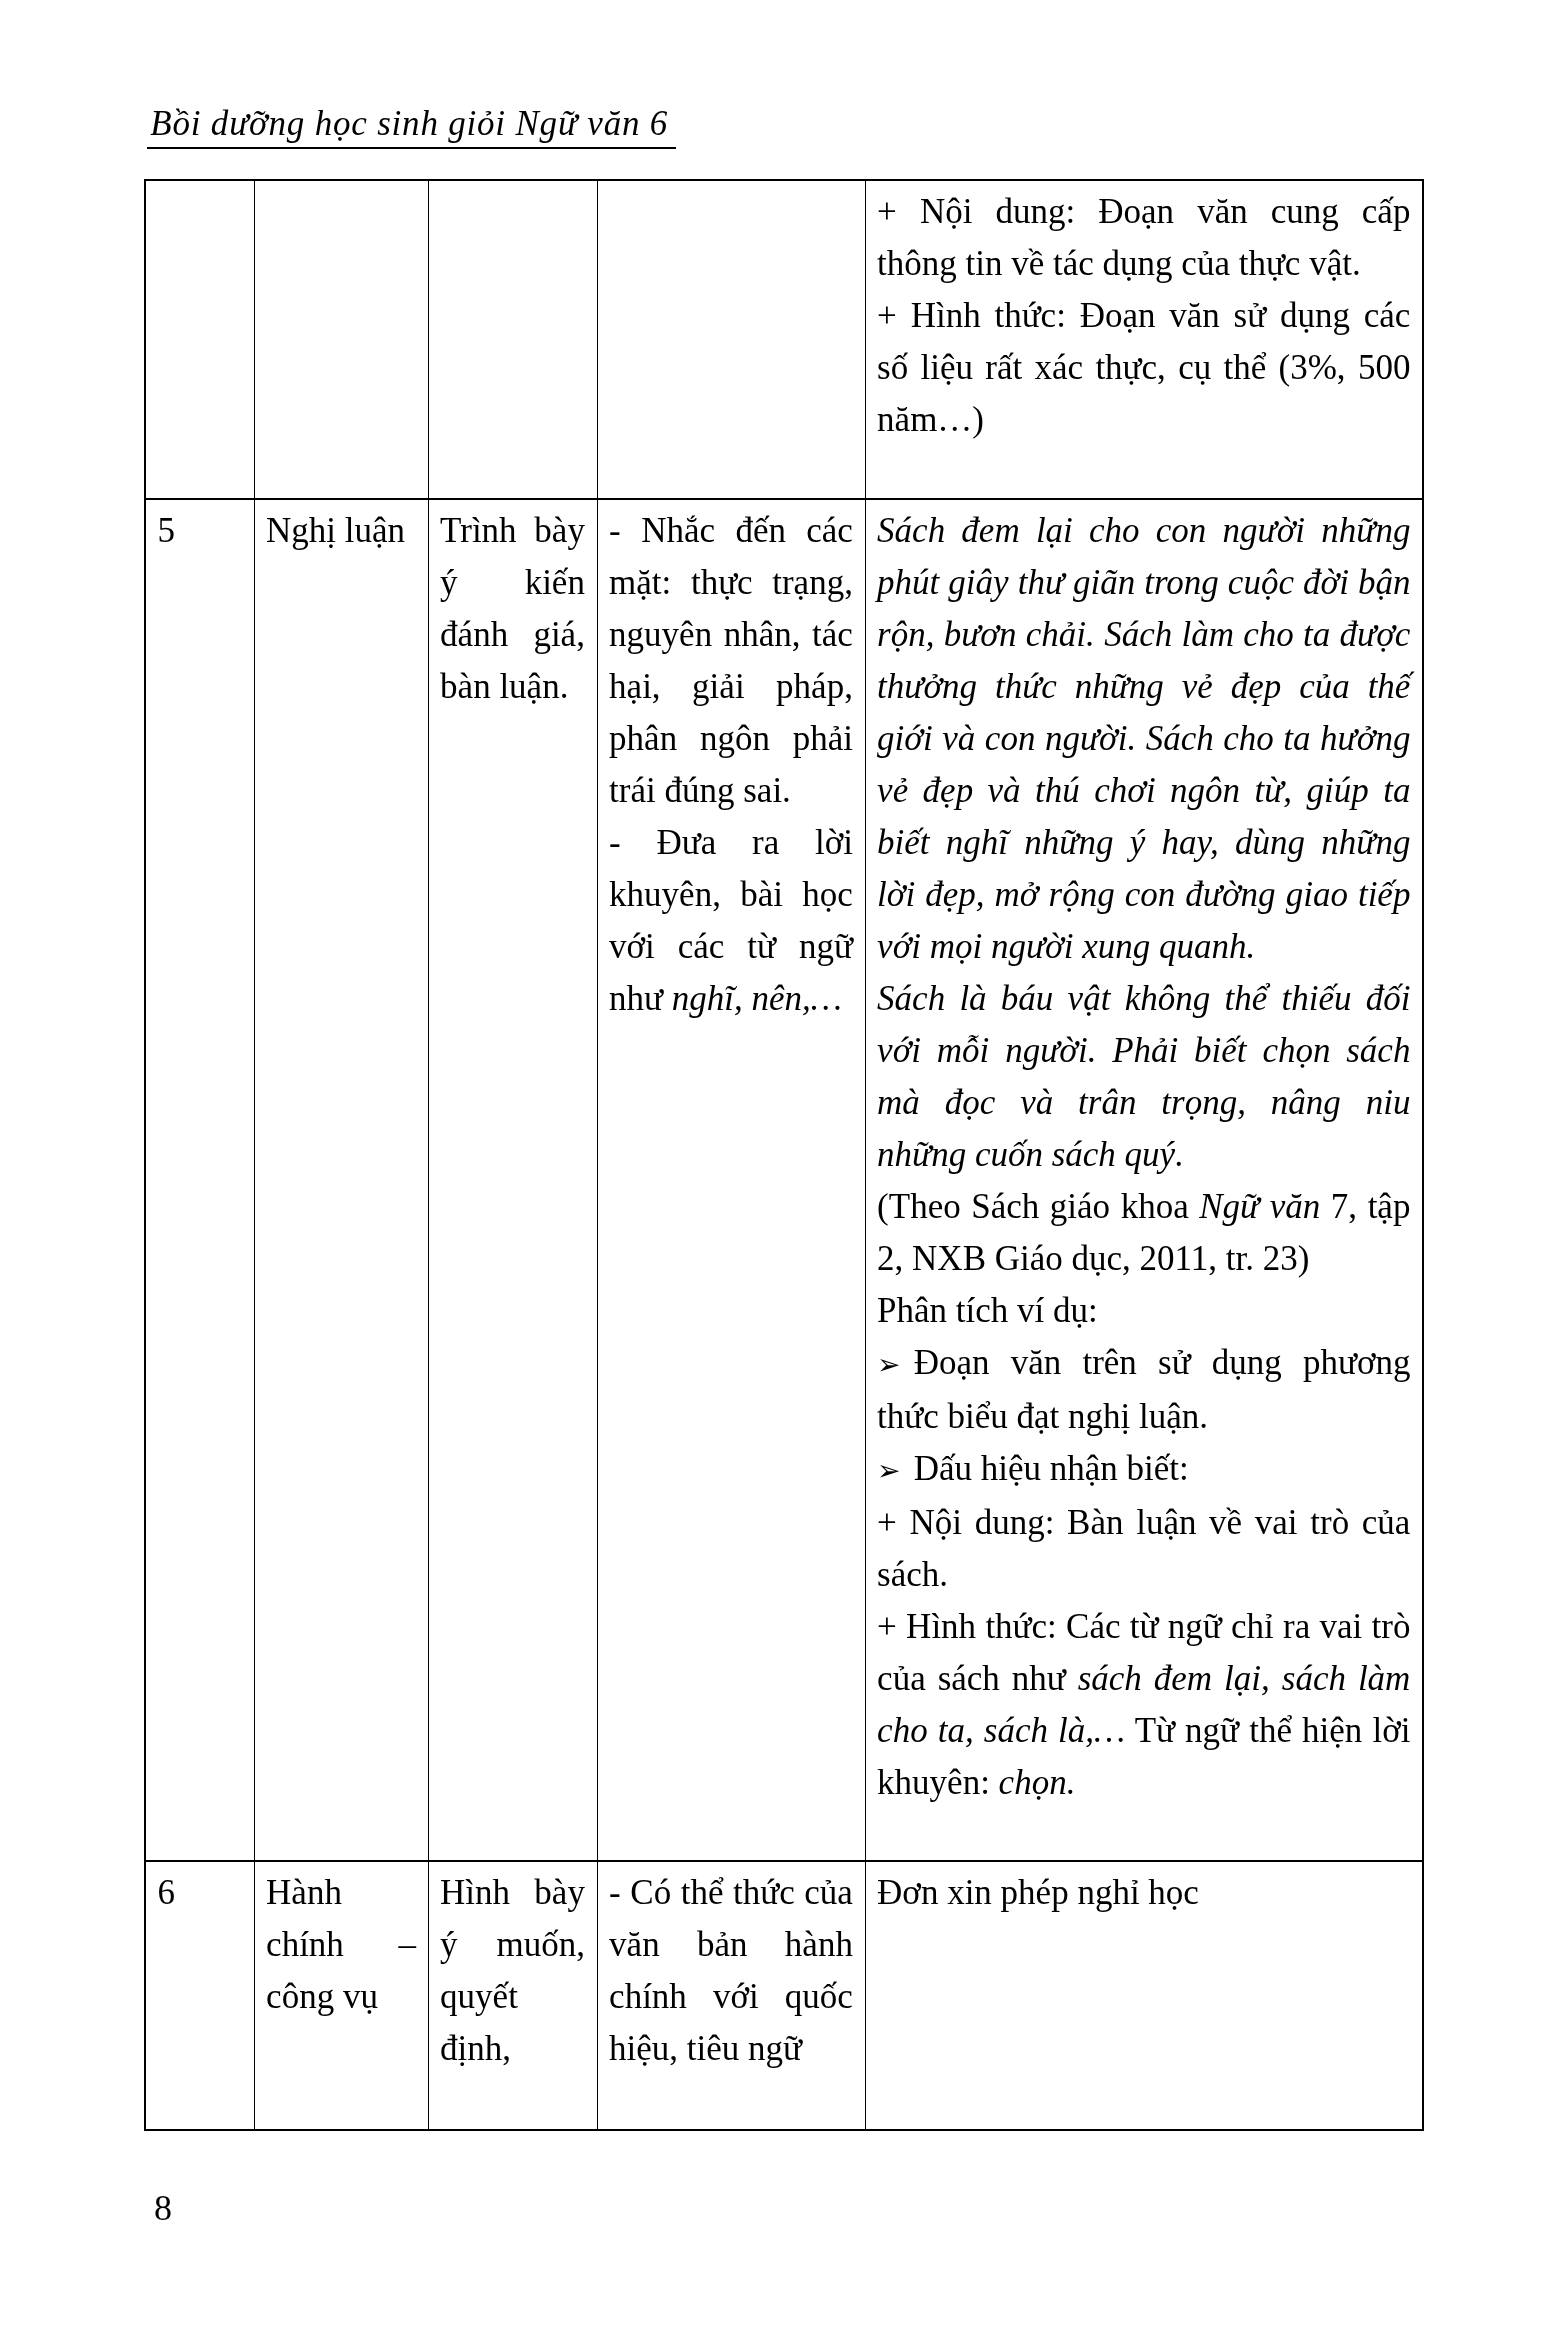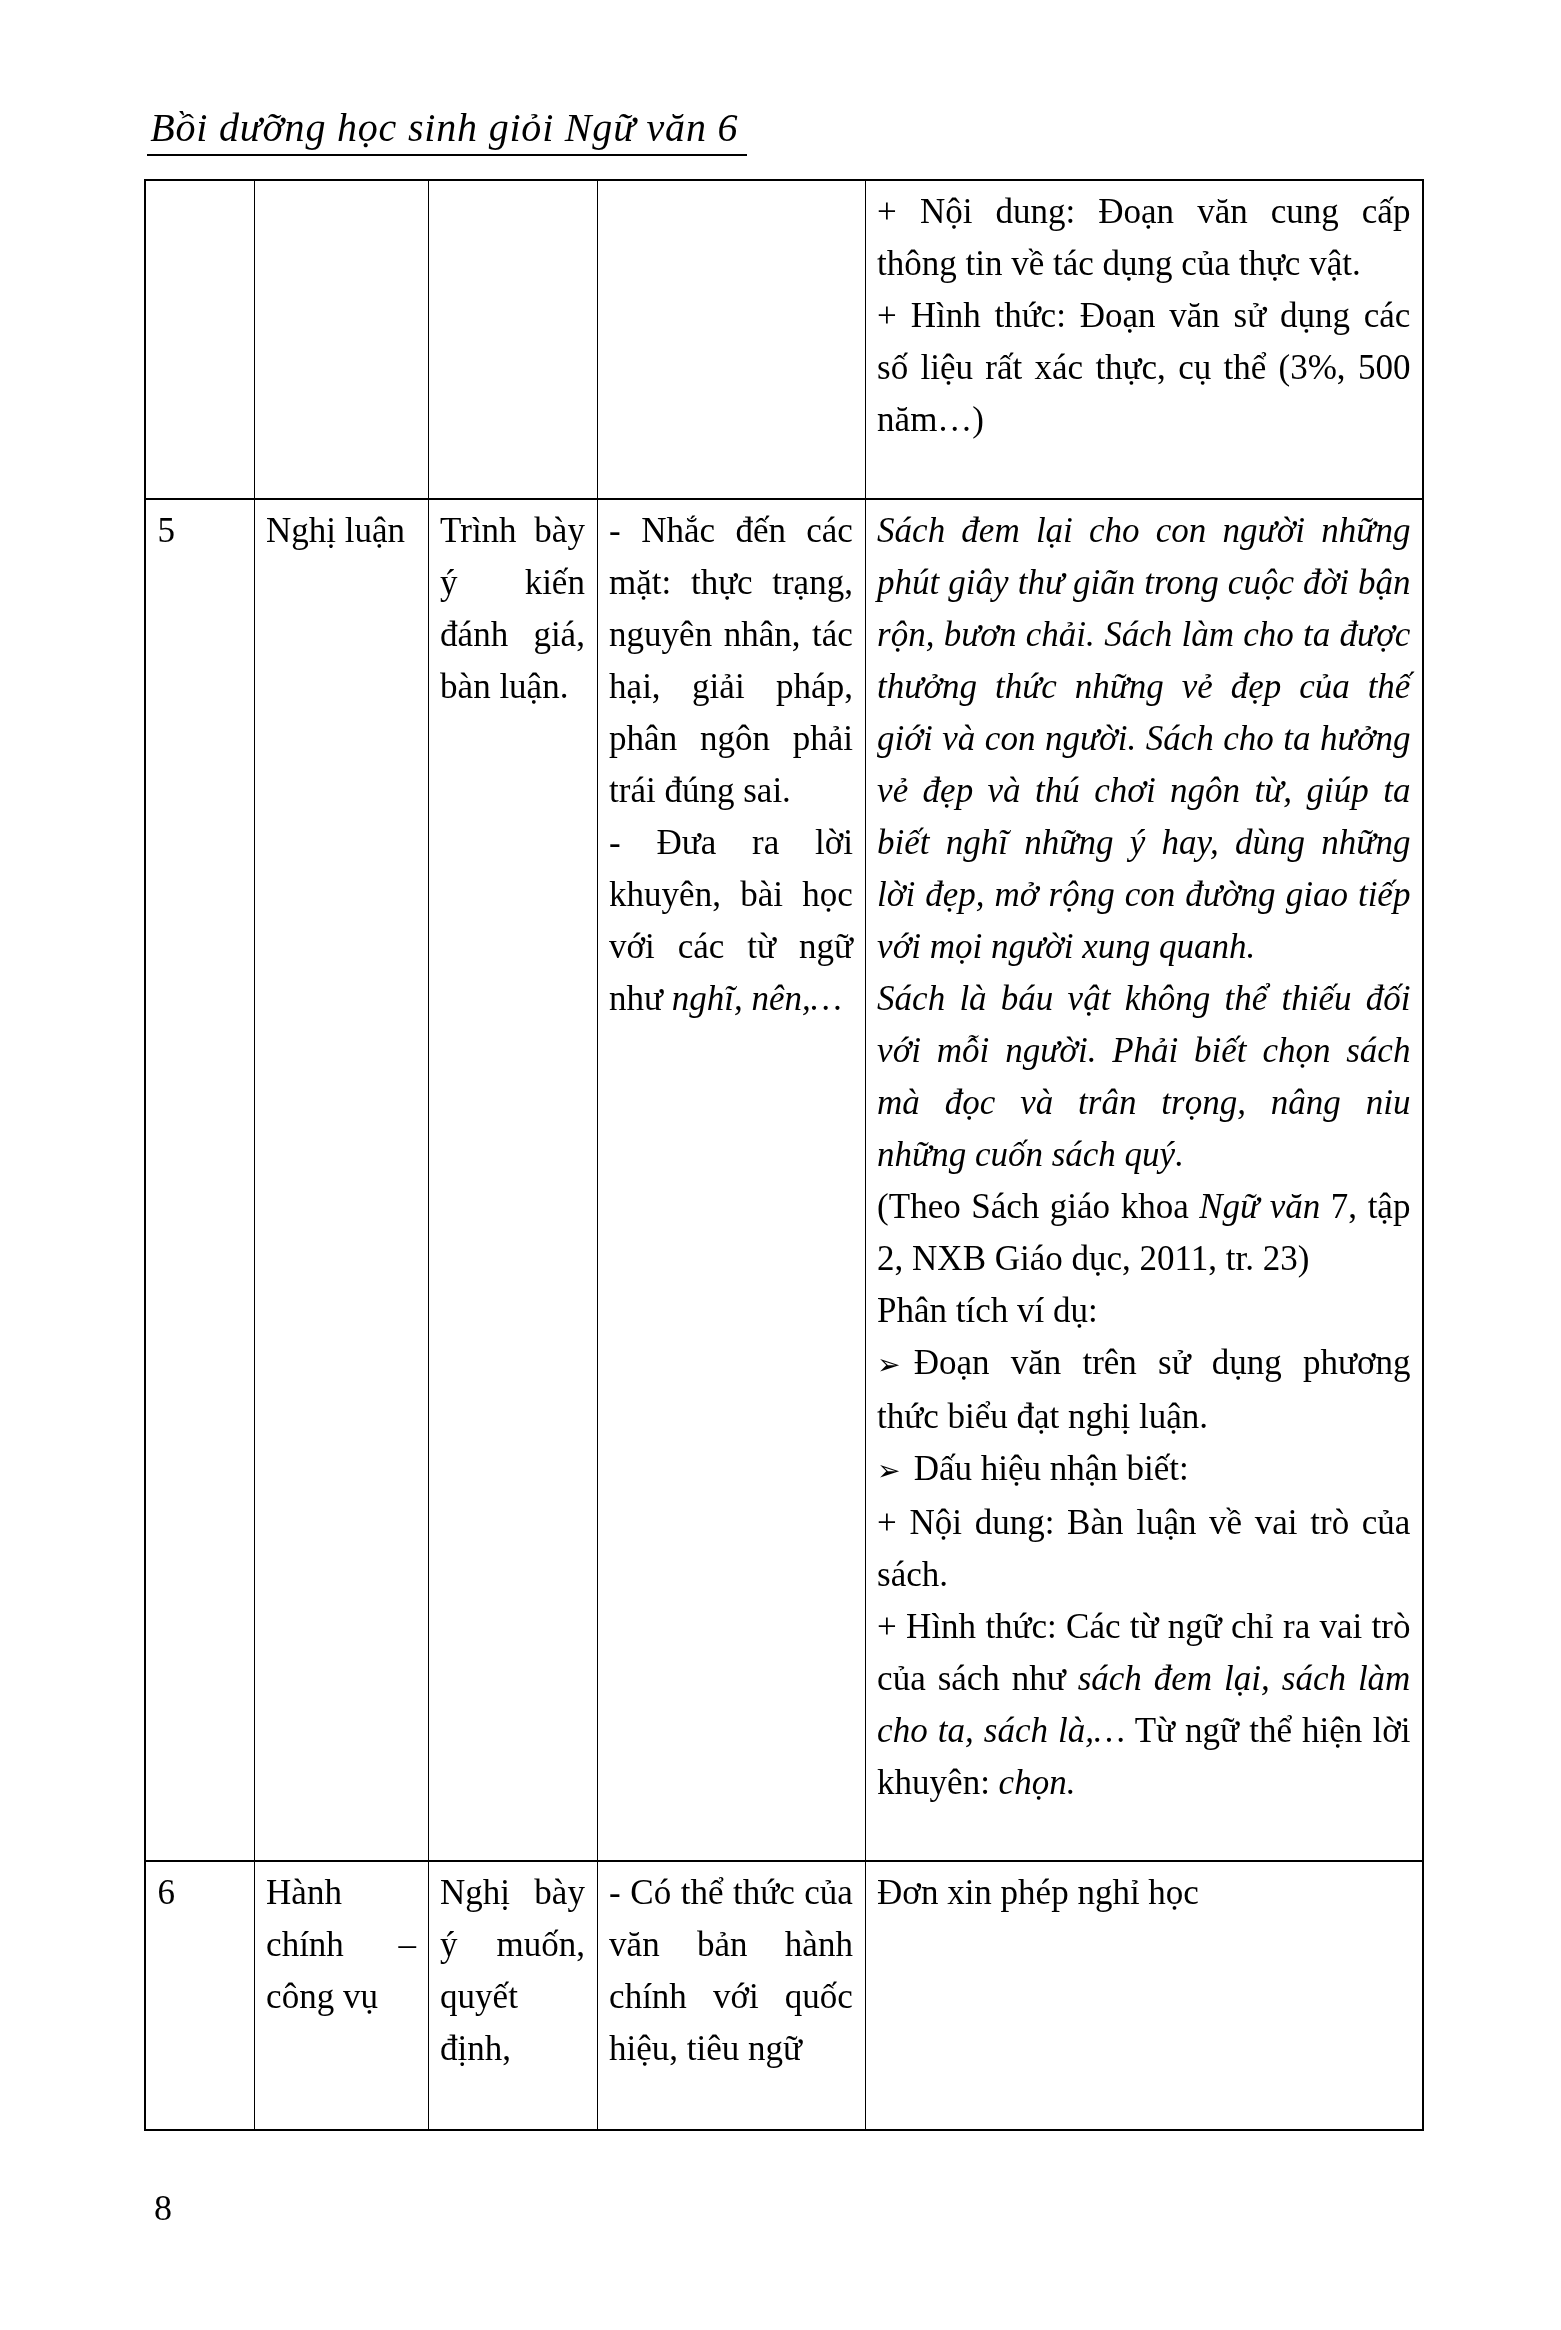--- a/index.html
+++ b/index.html
@@ -11,21 +11,21 @@
     background:#ffffff;
     font-family:"Liberation Serif","DejaVu Serif",serif;
     color:#000;
     margin:0 auto;
     overflow:hidden;
   }
   .running-head{
     position:absolute;
     left:147px;
     top:104px;
-    font-size:40px;
+    font-size:35px;
     font-style:italic;
     letter-spacing:0.8px;
     border-bottom:2.5px solid #000;
     padding:0 8.3px 3.3px 3.3px;
     white-space:nowrap;
   }
   .doc-table{
     position:absolute;
     left:144px;
     top:179px;
@@ -107,21 +107,21 @@
         <p class="para"><span class="bullet">➢</span><span>Đoạn văn trên sử dụng phương thức biểu đạt nghị luận.</span></p>
         <p class="para"><span class="bullet">➢</span><span>Dấu hiệu nhận biết:</span></p>
         <p class="para">+ Nội dung: Bàn luận về vai trò của sách.</p>
         <p class="para"><span>+ Hình thức: Các từ ngữ chỉ ra vai trò của sách như </span><span class="it">sách đem lại, sách làm cho ta, sách là,…</span><span> Từ ngữ thể hiện lời khuyên: </span><span class="it">chọn.</span></p>
       </td>
     </tr>
 
     <tr class="row-6">
       <td class="num-cell">6</td>
       <td>Hành chính – công vụ</td>
-      <td>Nghị bày ý muốn, quyết định,</td>
+      <td>Hình bày ý muốn, quyết định,</td>
       <td>
         <p class="para">- Có thể thức của văn bản hành chính với quốc hiệu, tiêu ngữ</p>
       </td>
       <td>Đơn xin phép nghỉ học</td>
     </tr>
   </tbody>
     </table>
 
   <div class="page-number">8</div>
 </div>

